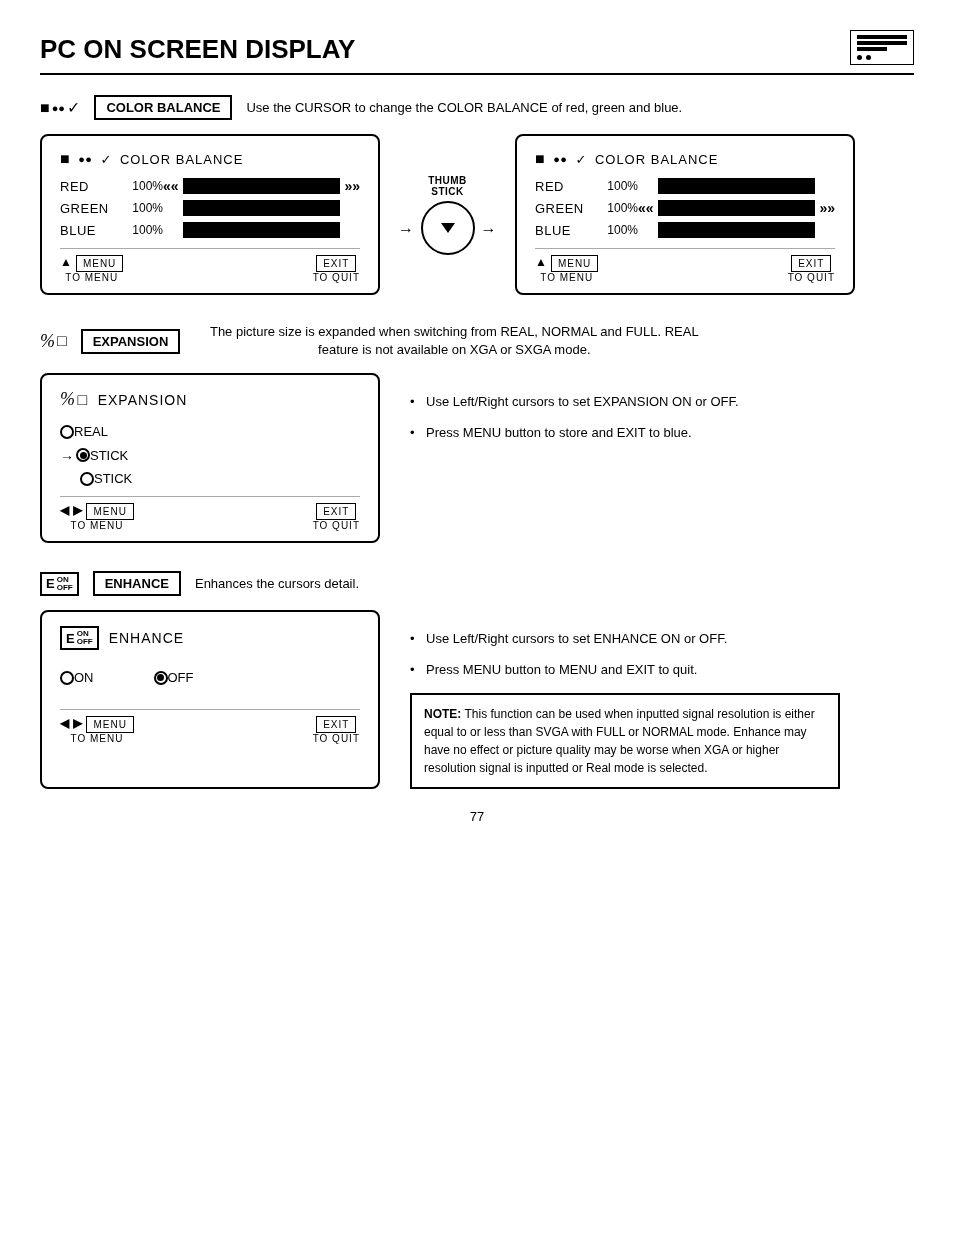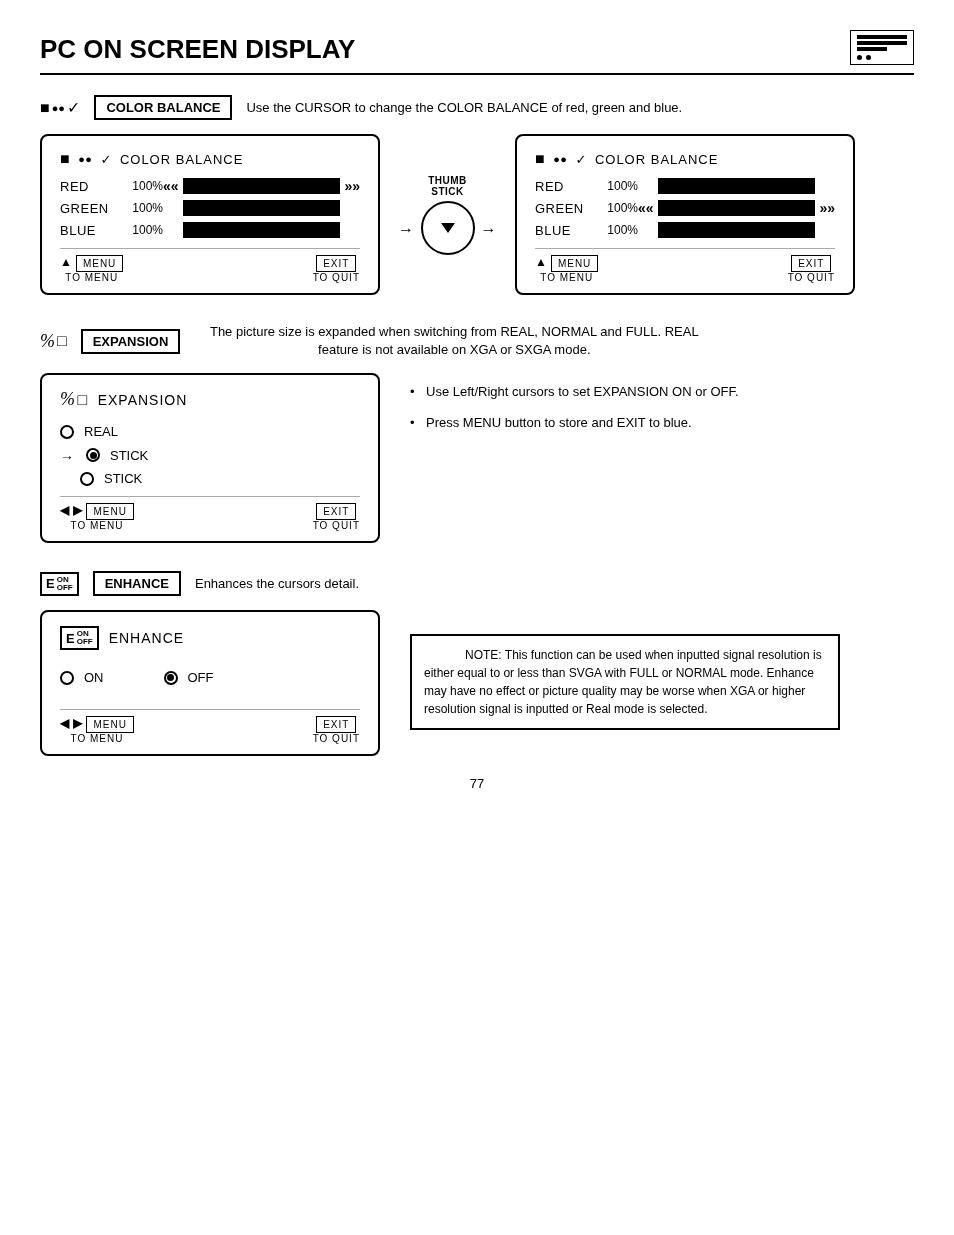--- a/index.html
+++ b/index.html
@@ -204,21 +204,20 @@
     }
     .exp-icon {
       font-size: 18px;
       display: flex;
       align-items: center;
       gap: 2px;
     }
     .radio-row {
       display: flex;
       align-items: center;
-      gap: 10px;
       margin-bottom: 8px;
       font-size: 13px;
     }
     .radio-outer {
       width: 14px; height: 14px;
       border: 2px solid #000;
       border-radius: 50%;
       display: flex;
       align-items: center;
       justify-content: center;
@@ -234,20 +233,21 @@
     }
 
     
     .two-col {
       display: flex;
       gap: 30px;
     }
     .bullet-list {
       list-style: none;
       padding: 0;
+      margin-top: 10px;
     }
     .bullet-list li {
       padding-left: 16px;
       position: relative;
       margin-bottom: 12px;
       font-size: 13px;
       line-height: 1.4;
     }
     .bullet-list li::before {
       content: '•';
@@ -299,22 +299,21 @@
 
     
     .note-box {
       border: 2px solid #000;
       padding: 10px 12px;
       font-size: 12px;
       line-height: 1.5;
       margin-top: 14px;
     }
     .note-box .note-label {
-      font-weight: normal;
-      margin-left: 41px;
+      font-weight: bold;
     }
 
     .page-number {
       text-align: center;
       font-size: 13px;
       margin-top: 20px;
     }
 
     
     .nav-arrows-horiz {
@@ -594,20 +593,24 @@
           <span>TO MENU</span>
         </div>
         <div class="osd-menu-right">
           <span class="osd-menu-item">EXIT</span>
           <span>TO QUIT</span>
         </div>
       </div>
     </div>
 
     <div style="padding-top:10px; max-width:430px;">
+      <ul class="bullet-list">
+        <li>Use Left/Right cursors to set ENHANCE ON or OFF.</li>
+        <li>Press MENU button to MENU and EXIT to quit.</li>
+      </ul>
       <div class="note-box">
         <span class="note-label">NOTE:</span>
         <span>This function can be used when inputted signal resolution is either equal to or less than SVGA with FULL or NORMAL mode.  Enhance may have no effect or picture quality may be worse when XGA or higher resolution signal is inputted or Real mode is selected.</span>
       </div>
     </div>
   </div>
 </div>
 
 <div class="page-number">77</div>
 

